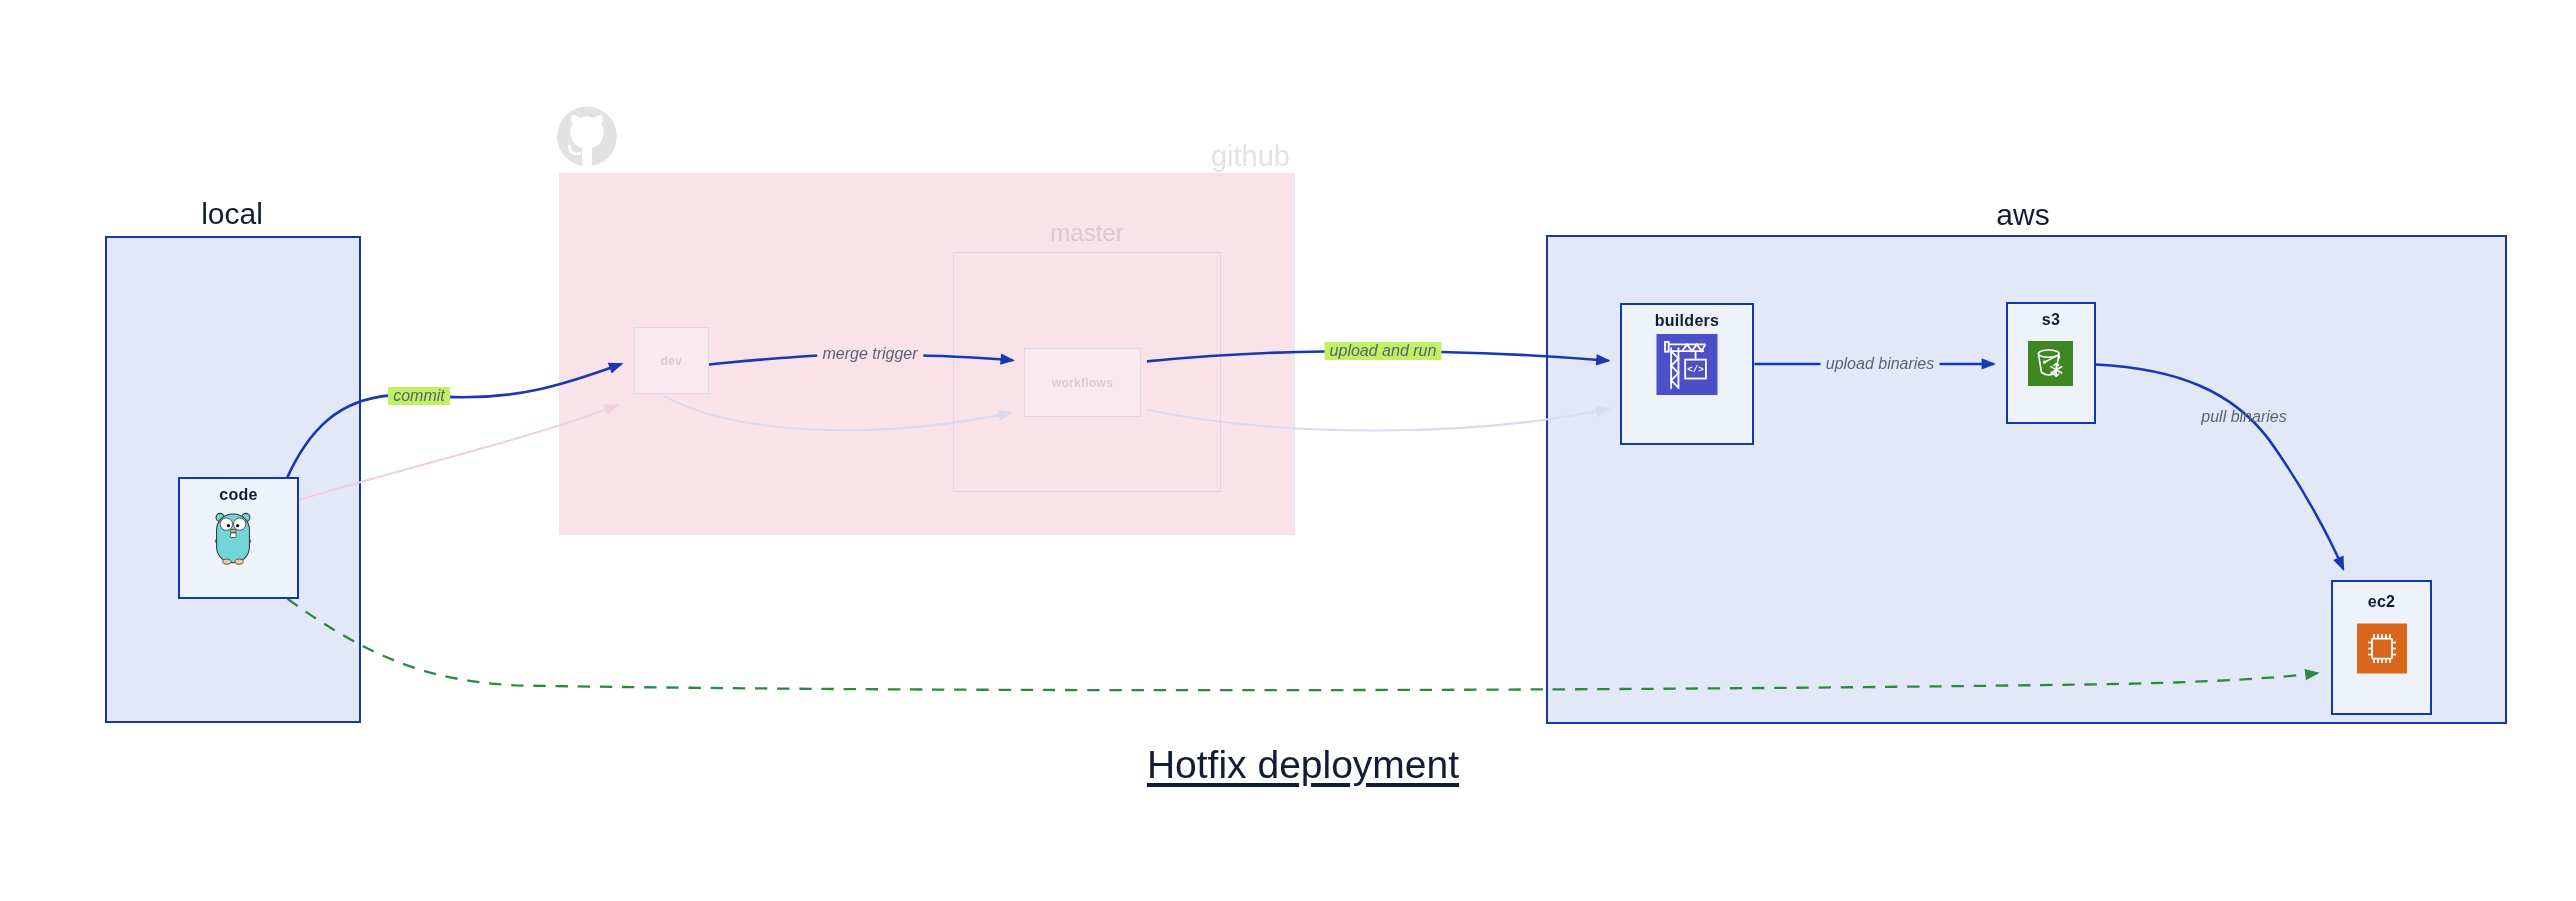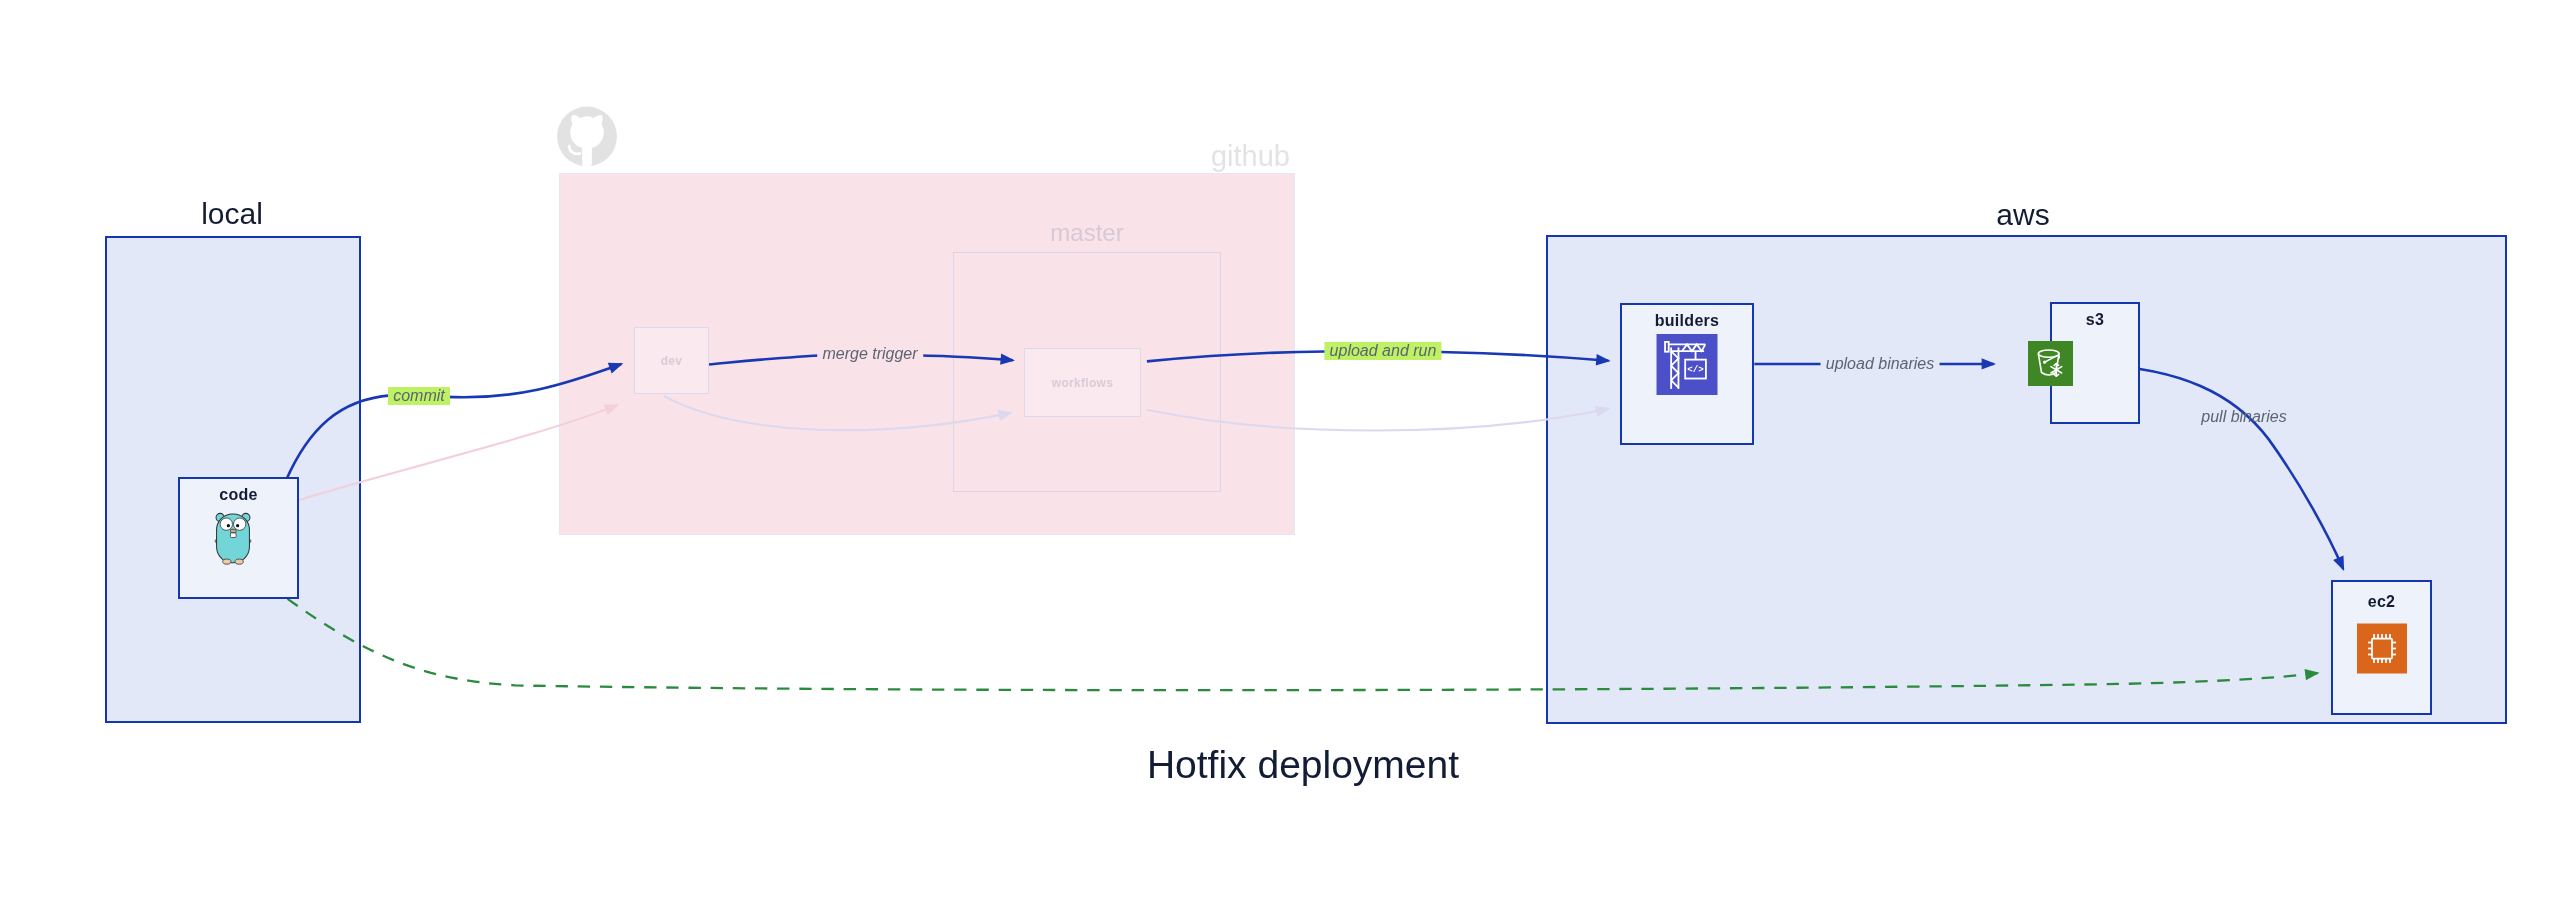--- a/index.html
+++ b/index.html
@@ -24,21 +24,21 @@
     position:absolute;transform:translate(-50%,-50%);white-space:nowrap;
     font-style:italic;font-size:16px;color:#5b6472;padding:0 5.2px;
   }
   .bg-white{background:#bef264;}
   .bg-pink{background:#f9e3e9;}
   .bg-blue{background:#e2e8f8;}
   .bg-none{background:transparent;padding:0;}
   #title{
     position:absolute;transform:translateX(-50%);
     font-size:39px;color:#131c35;white-space:nowrap;
-    text-decoration-thickness:3.6px;text-underline-offset:5.2px;
+    text-decoration:underline;text-decoration-thickness:3.6px;text-underline-offset:5.2px;
   }
   svg.layer{position:absolute;left:0;top:0;pointer-events:none;}
   .icon-wrap{position:absolute;}
 </style>
 </head>
 <body>
 
 <div id="canvas">
 
   <div class="container-box container-blue" style="left:105px;top:236px;width:256px;height:487px;"></div>
@@ -138,21 +138,21 @@
         <line x1="20" y1="17" x2="80" y2="17"></line>
         <line x1="24" y1="28" x2="78" y2="28"></line>
         <path d="M42,28 L50,17 L58,28 L66,17 L74,28 L80,17"></path>
         <line x1="64" y1="28" x2="64" y2="42"></line>
         <rect x="47" y="42" width="34" height="31"></rect>
       </g>
       <text x="64" y="62" font-family="Liberation Mono, monospace" font-size="15" font-weight="bold" fill="#ffffff" text-anchor="middle">&lt;/&gt;</text>
     </svg>
   </div>
 
-  <div class="node-box node-blue" style="left:2006px;top:302px;width:90px;height:122px;margin-left:44px;">
+  <div class="node-box node-blue" style="left:2006px;top:302px;width:90px;height:122px;">
     <span class="node-label" style="margin-top:7.2px;">s3</span>
   </div>
   <div class="icon-wrap" style="left:2028px;top:341px;width:45px;height:45px;">
     <svg width="45" height="45" viewBox="0 0 100 100">
       <rect x="0" y="0" width="100" height="100" fill="#3f8624"></rect>
       <g stroke="#ffffff" stroke-width="3.5" fill="none">
         <ellipse cx="46" cy="28" rx="23" ry="8"></ellipse>
         <path d="M23,28 L30,70 Q46,81 62,70 L69,28"></path>
         <line x1="37" y1="47" x2="66" y2="32"></line>
         <path d="M66,32 q6,2 2,7"></path>

